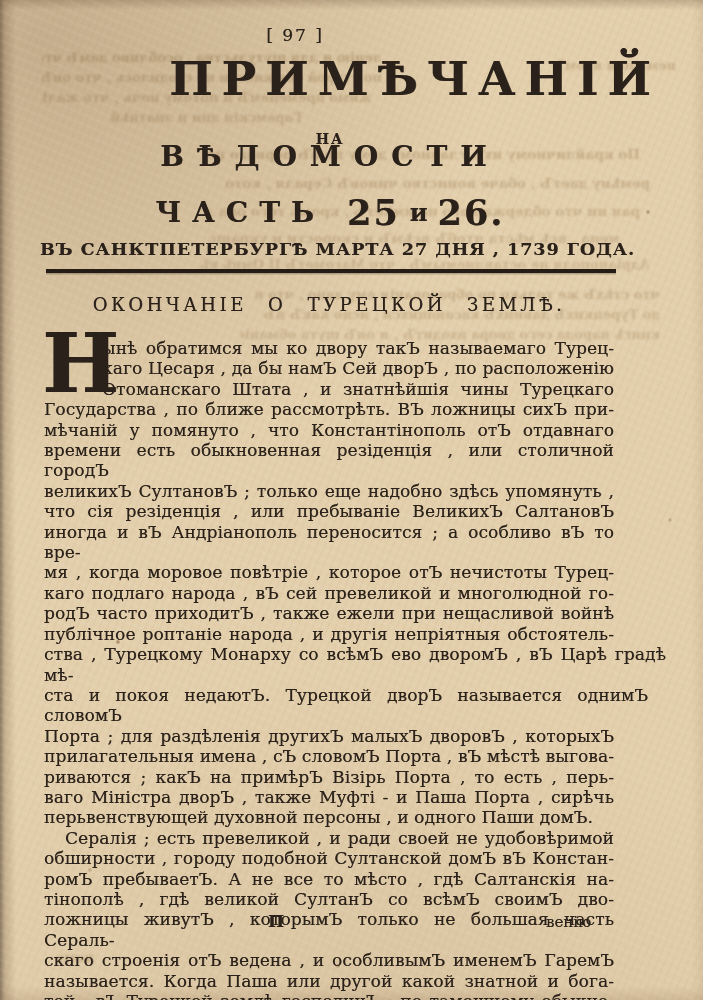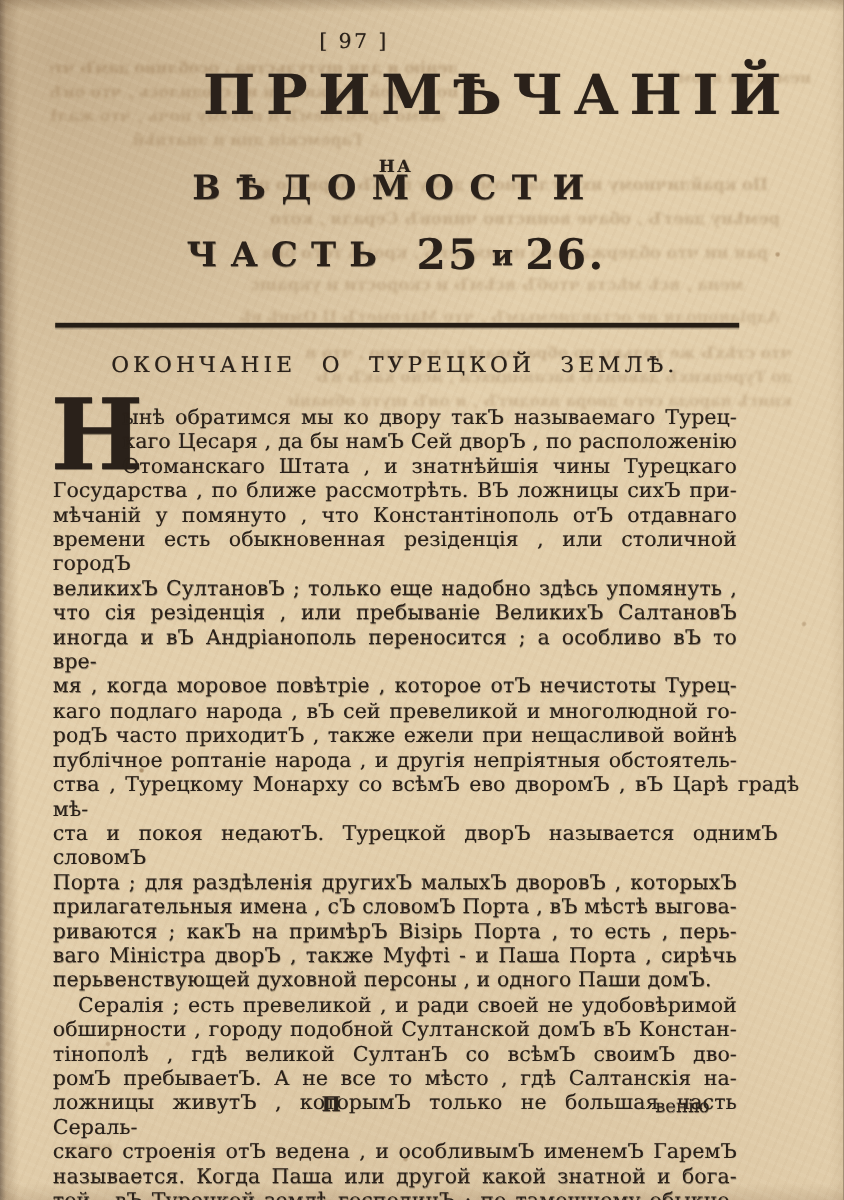--- a/index.html
+++ b/index.html
@@ -95,20 +95,21 @@
   <div class="na ink">НА</div>
   <div class="vedomosti ink">ВѢДОМОСТИ</div>
 
   <div class="chast-row">
     <span class="chast-label ink">ЧАСТЬ</span>
     <span class="chast-num ink">25</span>
     <span class="chast-conj ink">и</span>
     <span class="chast-num ink">26.</span>
   </div>
 
+  <div class="imprint ink">ВЪ САНКТПЕТЕРБУРГѢ МАРТА 27 ДНЯ , 1739 ГОДА.</div>
 
   <div class="rule"></div>
 
   <div class="heading ink">ОКОНЧАНІЕ О ТУРЕЦКОЙ ЗЕМЛѢ.</div>
 
   <div class="dropcap ink">Н</div>
   <div class="body ink">
       <div class="line cap-ind">ынѣ обратимся мы ко двору такЪ называемаго Турец-</div>
       <div class="line cap-ind">каго Цесаря , да бы намЪ Сей дворЪ , по расположенію</div>
       <div class="line cap-ind">Отоманскаго Штата , и знатнѣйшія чины Турецкаго</div>
@@ -124,22 +125,22 @@
       <div class="line">публічное роптаніе народа , и другія непріятныя обстоятель-</div>
       <div class="line wide-a">ства , Турецкому Монарху со всѣмЪ ево дворомЪ , вЪ Царѣ градѣ мѣ-</div>
       <div class="line wide-b">ста и покоя недаютЪ. Турецкой дворЪ называется однимЪ словомЪ</div>
       <div class="line">Порта ;  для раздѣленія другихЪ малыхЪ дворовЪ ,  которыхЪ</div>
       <div class="line">прилагательныя имена ,  сЪ словомЪ Порта ,  вЪ мѣстѣ выгова-</div>
       <div class="line">риваются ;  какЪ на примѣрЪ Візірь Порта ,  то есть ,  перь-</div>
       <div class="line">ваго Міністра дворЪ ,  также Муфті - и Паша Порта ,  сирѣчь</div>
       <div class="line para-end">перьвенствующей духовной персоны , и одного Паши домЪ.</div>
       <div class="line para-start">Сералія ;  есть превеликой ,  и ради своей не удобовѣримой</div>
       <div class="line">обширности ,  городу подобной Султанской домЪ вЪ Констан-</div>
+      <div class="line">ромЪ пребываетЪ.  А не все то мѣсто , гдѣ Салтанскія на-</div>
       <div class="line">тінополѣ ,  гдѣ великой СултанЪ со всѣмЪ своимЪ дво-</div>
-      <div class="line">ромЪ пребываетЪ.  А не все то мѣсто , гдѣ Салтанскія на-</div>
       <div class="line">ложницы живутЪ , которымЪ только не большая часть Сераль-</div>
       <div class="line">скаго строенія отЪ ведена ,  и особливымЪ именемЪ ГаремЪ</div>
       <div class="line">называется.  Когда Паша или другой какой знатной и бога-</div>
       <div class="line">той , вЪ Турецкой землѣ господинЪ ;  по тамошнему обыкно-</div>
     </div>
 
   <div class="signature ink">П</div>
   <div class="catchword ink">венію</div>
 
 </div>

